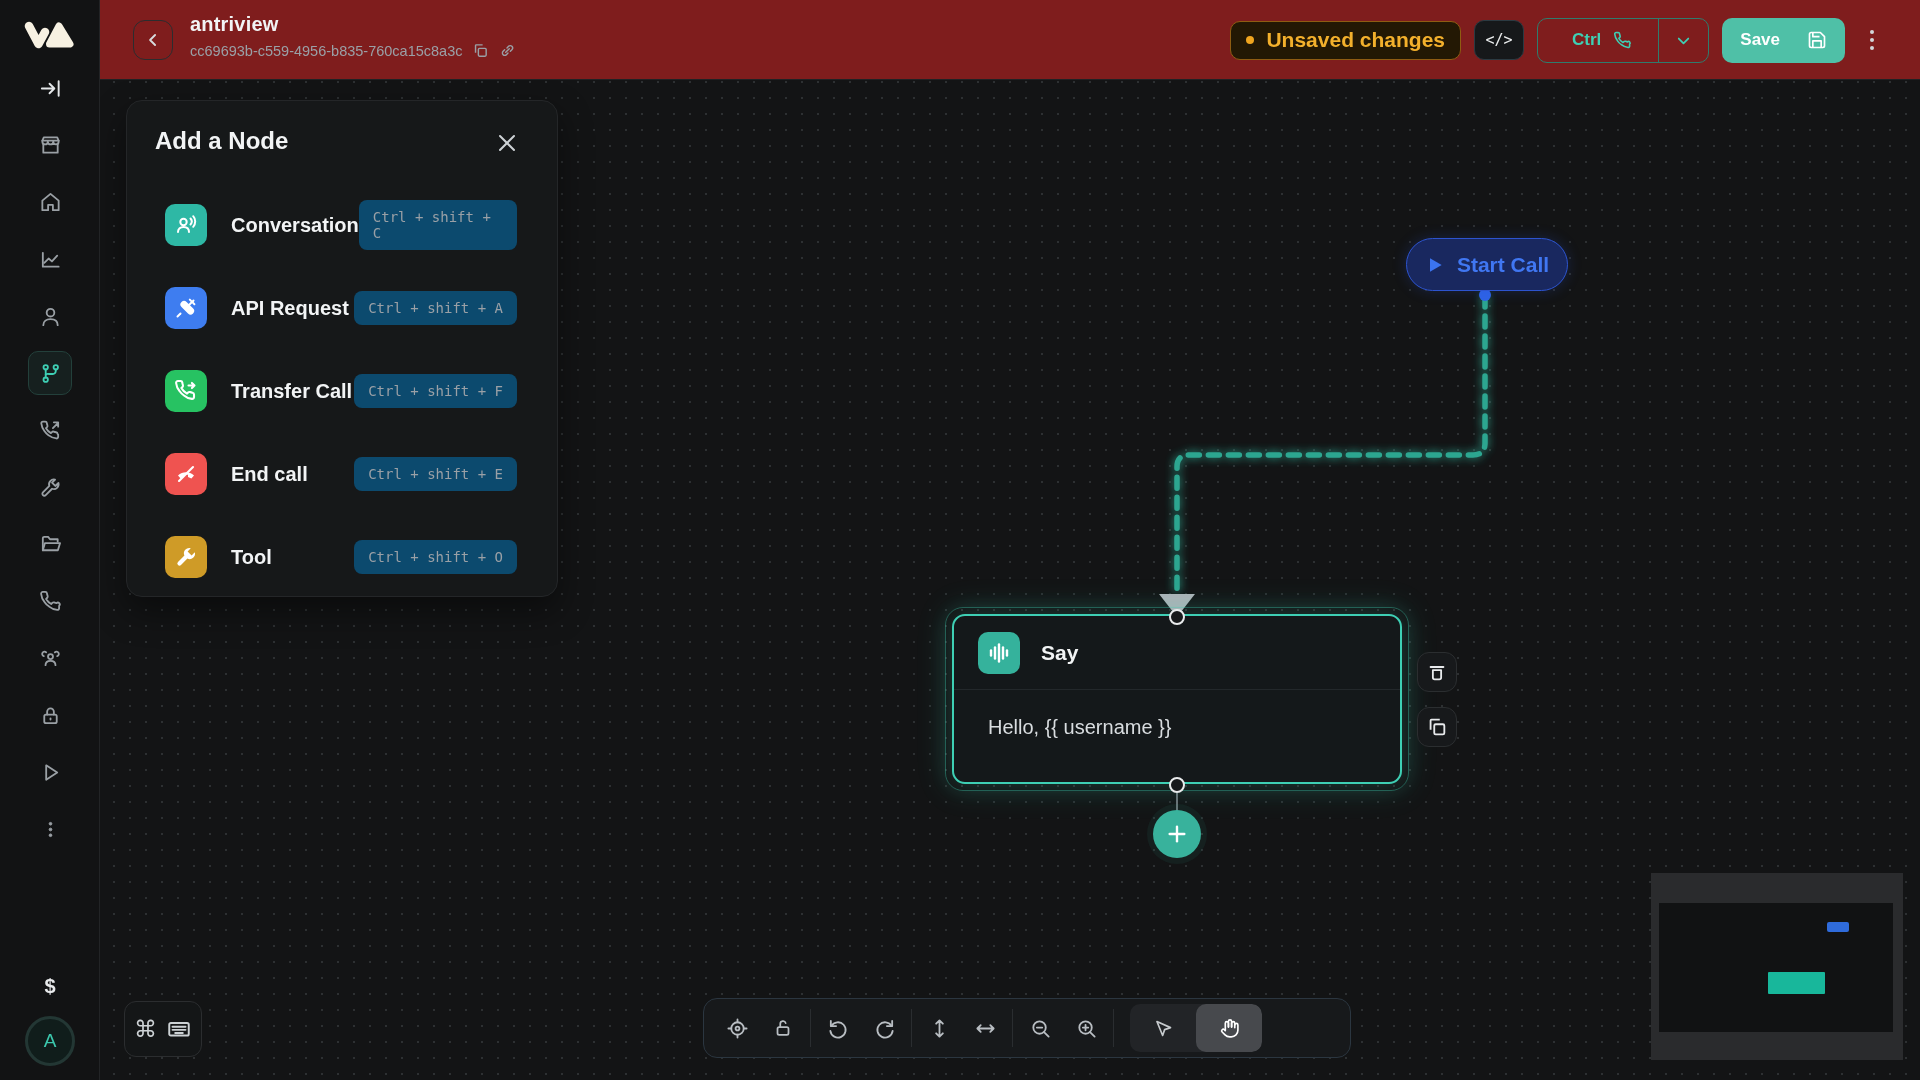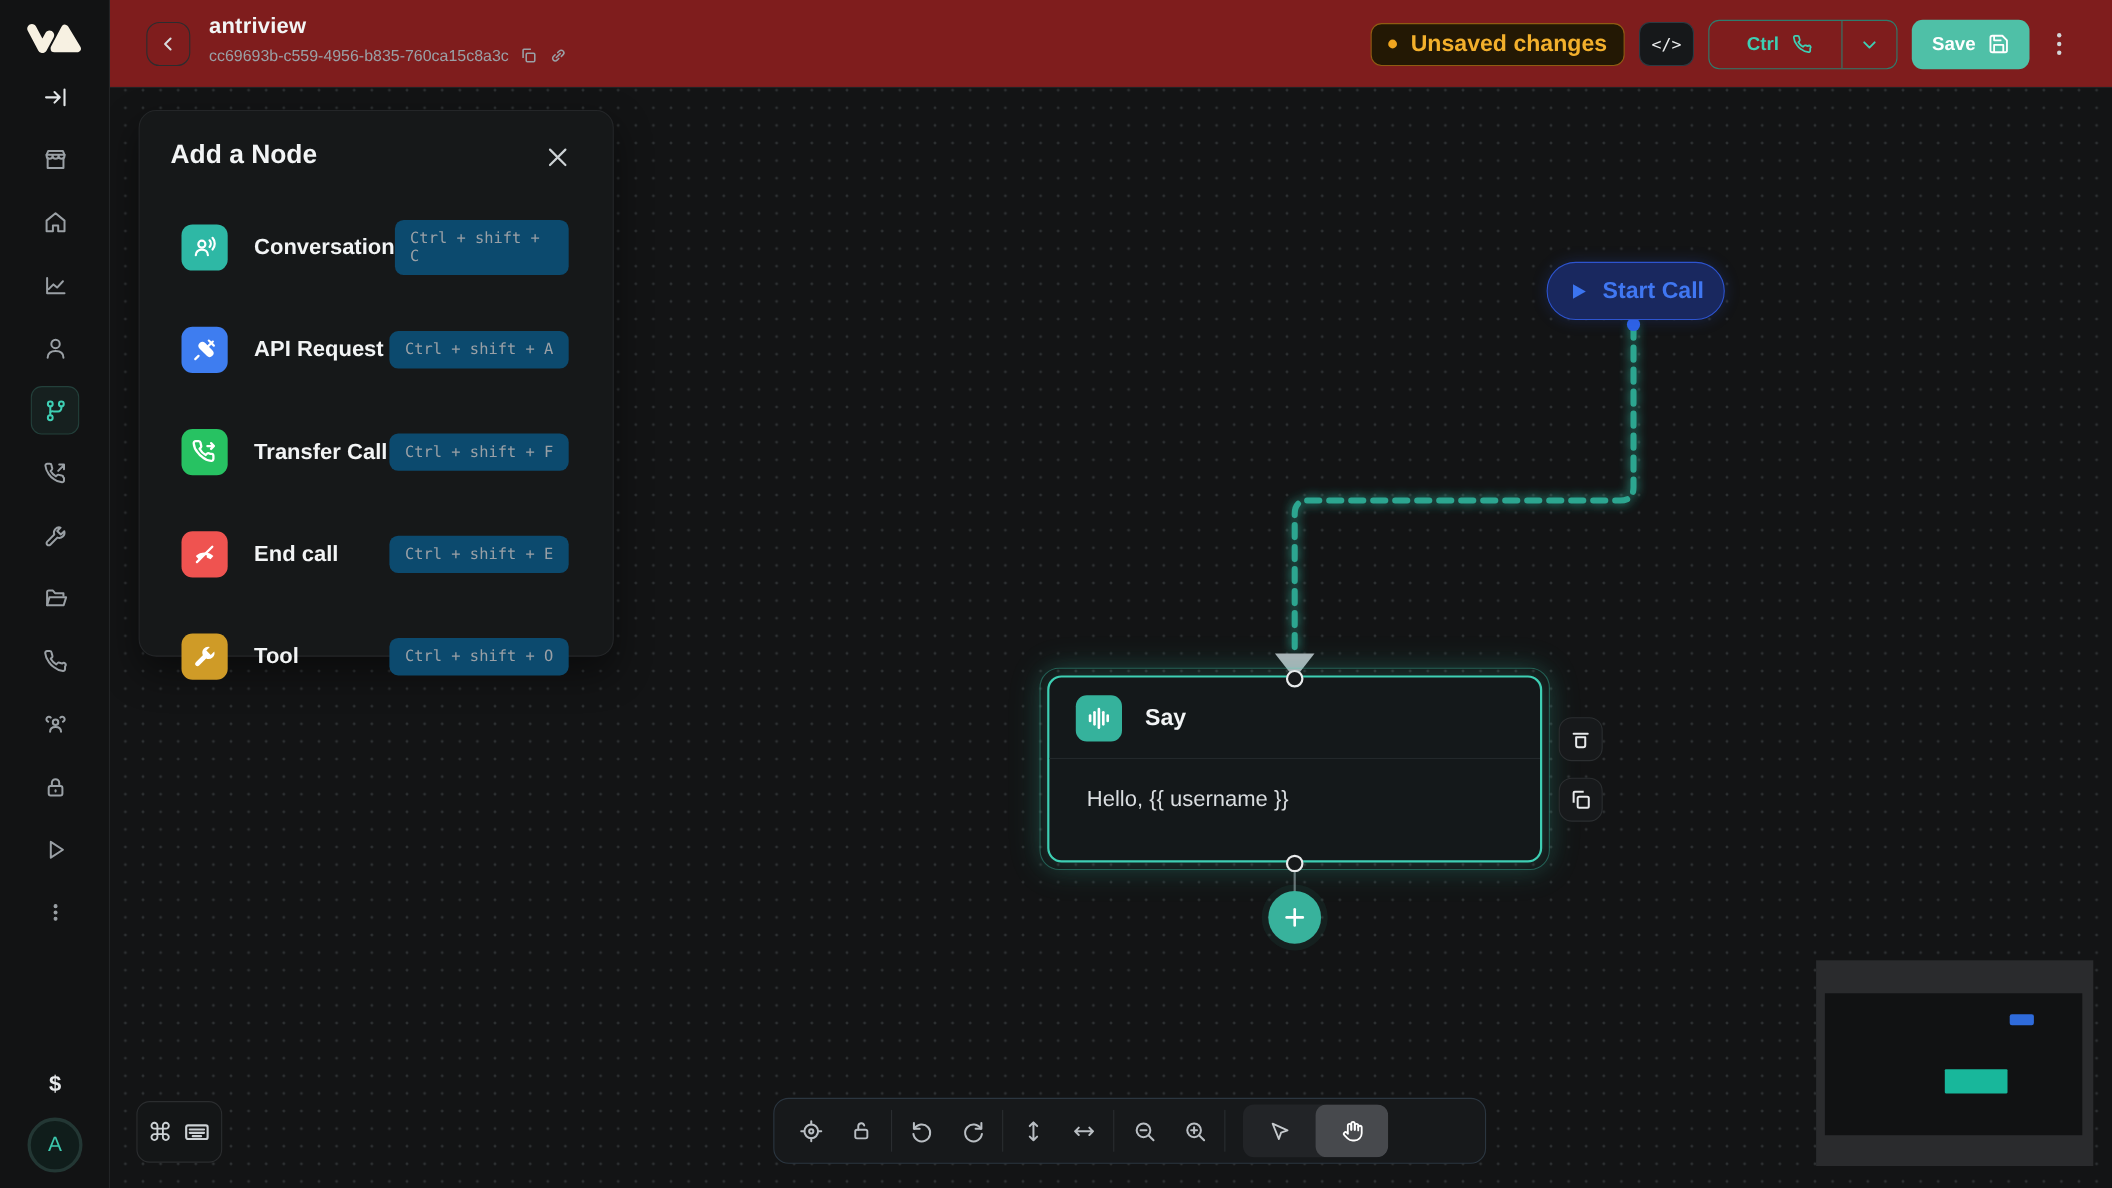--- a/index.html
+++ b/index.html
@@ -42,21 +42,21 @@
   .badge-dot { width:8px; height:8px; border-radius:50%; background:#f0a51f; }
   .code-btn { width:50px; height:40px; border-radius:10px; border:1px solid #2b3a42; background:#16181a;
               display:flex; align-items:center; justify-content:center; color:#eceeef;
               font-family:"DejaVu Sans Mono", monospace; font-size:15px; cursor:pointer; }
   .call-btn { display:flex; align-items:stretch; height:45px; border:1px solid #2f7c6d; border-radius:10px;
               overflow:hidden; cursor:pointer; }
   .call-main { display:flex; align-items:center; gap:12px; padding:0 26px 0 34px; color:#3ecfb4;
                font-size:17px; font-weight:bold; }
   .call-caret { display:flex; align-items:center; justify-content:center; width:50px;
                 border-left:1px solid #2f7c6d; }
-  .save-btn { display:flex; align-items:center; gap:11px; height:45px; padding:0 18px;
+  .save-btn { display:flex; align-items:center; gap:27px; height:45px; padding:0 18px;
               background:#4fc0a7; border:none; border-radius:10px; color:#ffffff; font-size:17px;
               font-weight:bold; cursor:pointer; font-family:"Liberation Sans",sans-serif; }
   .kebab { width:28px; height:40px; display:flex; flex-direction:column; align-items:center;
            justify-content:center; gap:4px; cursor:pointer; }
   .kebab i { width:4px; height:4px; border-radius:50%; background:#d2d6d9; }
 
   
   .canvas { position:absolute; left:100px; top:80px; right:0; bottom:0; background:#131415;
             background-image:radial-gradient(rgba(150,160,165,.20) 1.2px, transparent 1.5px);
             background-size:16px 16px; background-position:6px 10px; }
@@ -94,21 +94,21 @@
                 cursor:pointer; }
 
   
   .panel { position:absolute; left:126px; top:100px; width:432px; height:497px; background:#161819;
            border:1px solid #242628; border-radius:16px; z-index:20;
            box-shadow:0 14px 34px rgba(0,0,0,.45); }
   .panel-title { position:absolute; left:28px; top:26px; font-size:24px; font-weight:bold; color:#f2f4f5; }
   .panel-close { position:absolute; right:36px; top:28px; width:28px; height:28px; display:flex;
                  align-items:center; justify-content:center; cursor:pointer; }
   .panel-items { position:absolute; left:38px; right:40px; top:102px; display:flex;
-                 flex-direction:column; gap:49px; }
+                 flex-direction:column; gap:39px; }
   .panel-item { display:flex; align-items:center; height:44px; cursor:pointer; }
   .pi-icon { width:42px; height:42px; border-radius:10px; display:flex; align-items:center;
              justify-content:center; flex:0 0 42px; }
   .pi-label { margin-left:24px; font-size:20px; font-weight:bold; color:#f2f4f5; }
   .pi-shortcut { margin-left:auto; font-family:"DejaVu Sans Mono", monospace; font-size:14px;
                  color:#9aa0a6; background:#0c4a6e; border-radius:8px; padding:9px 14px; }
   .ic-conversation { background:#2eb8a5; } .ic-api { background:#3e7df0; }
   .ic-transfer { background:#27c262; } .ic-end { background:#ef5350; } .ic-tool { background:#cf9b27; }
 
   

